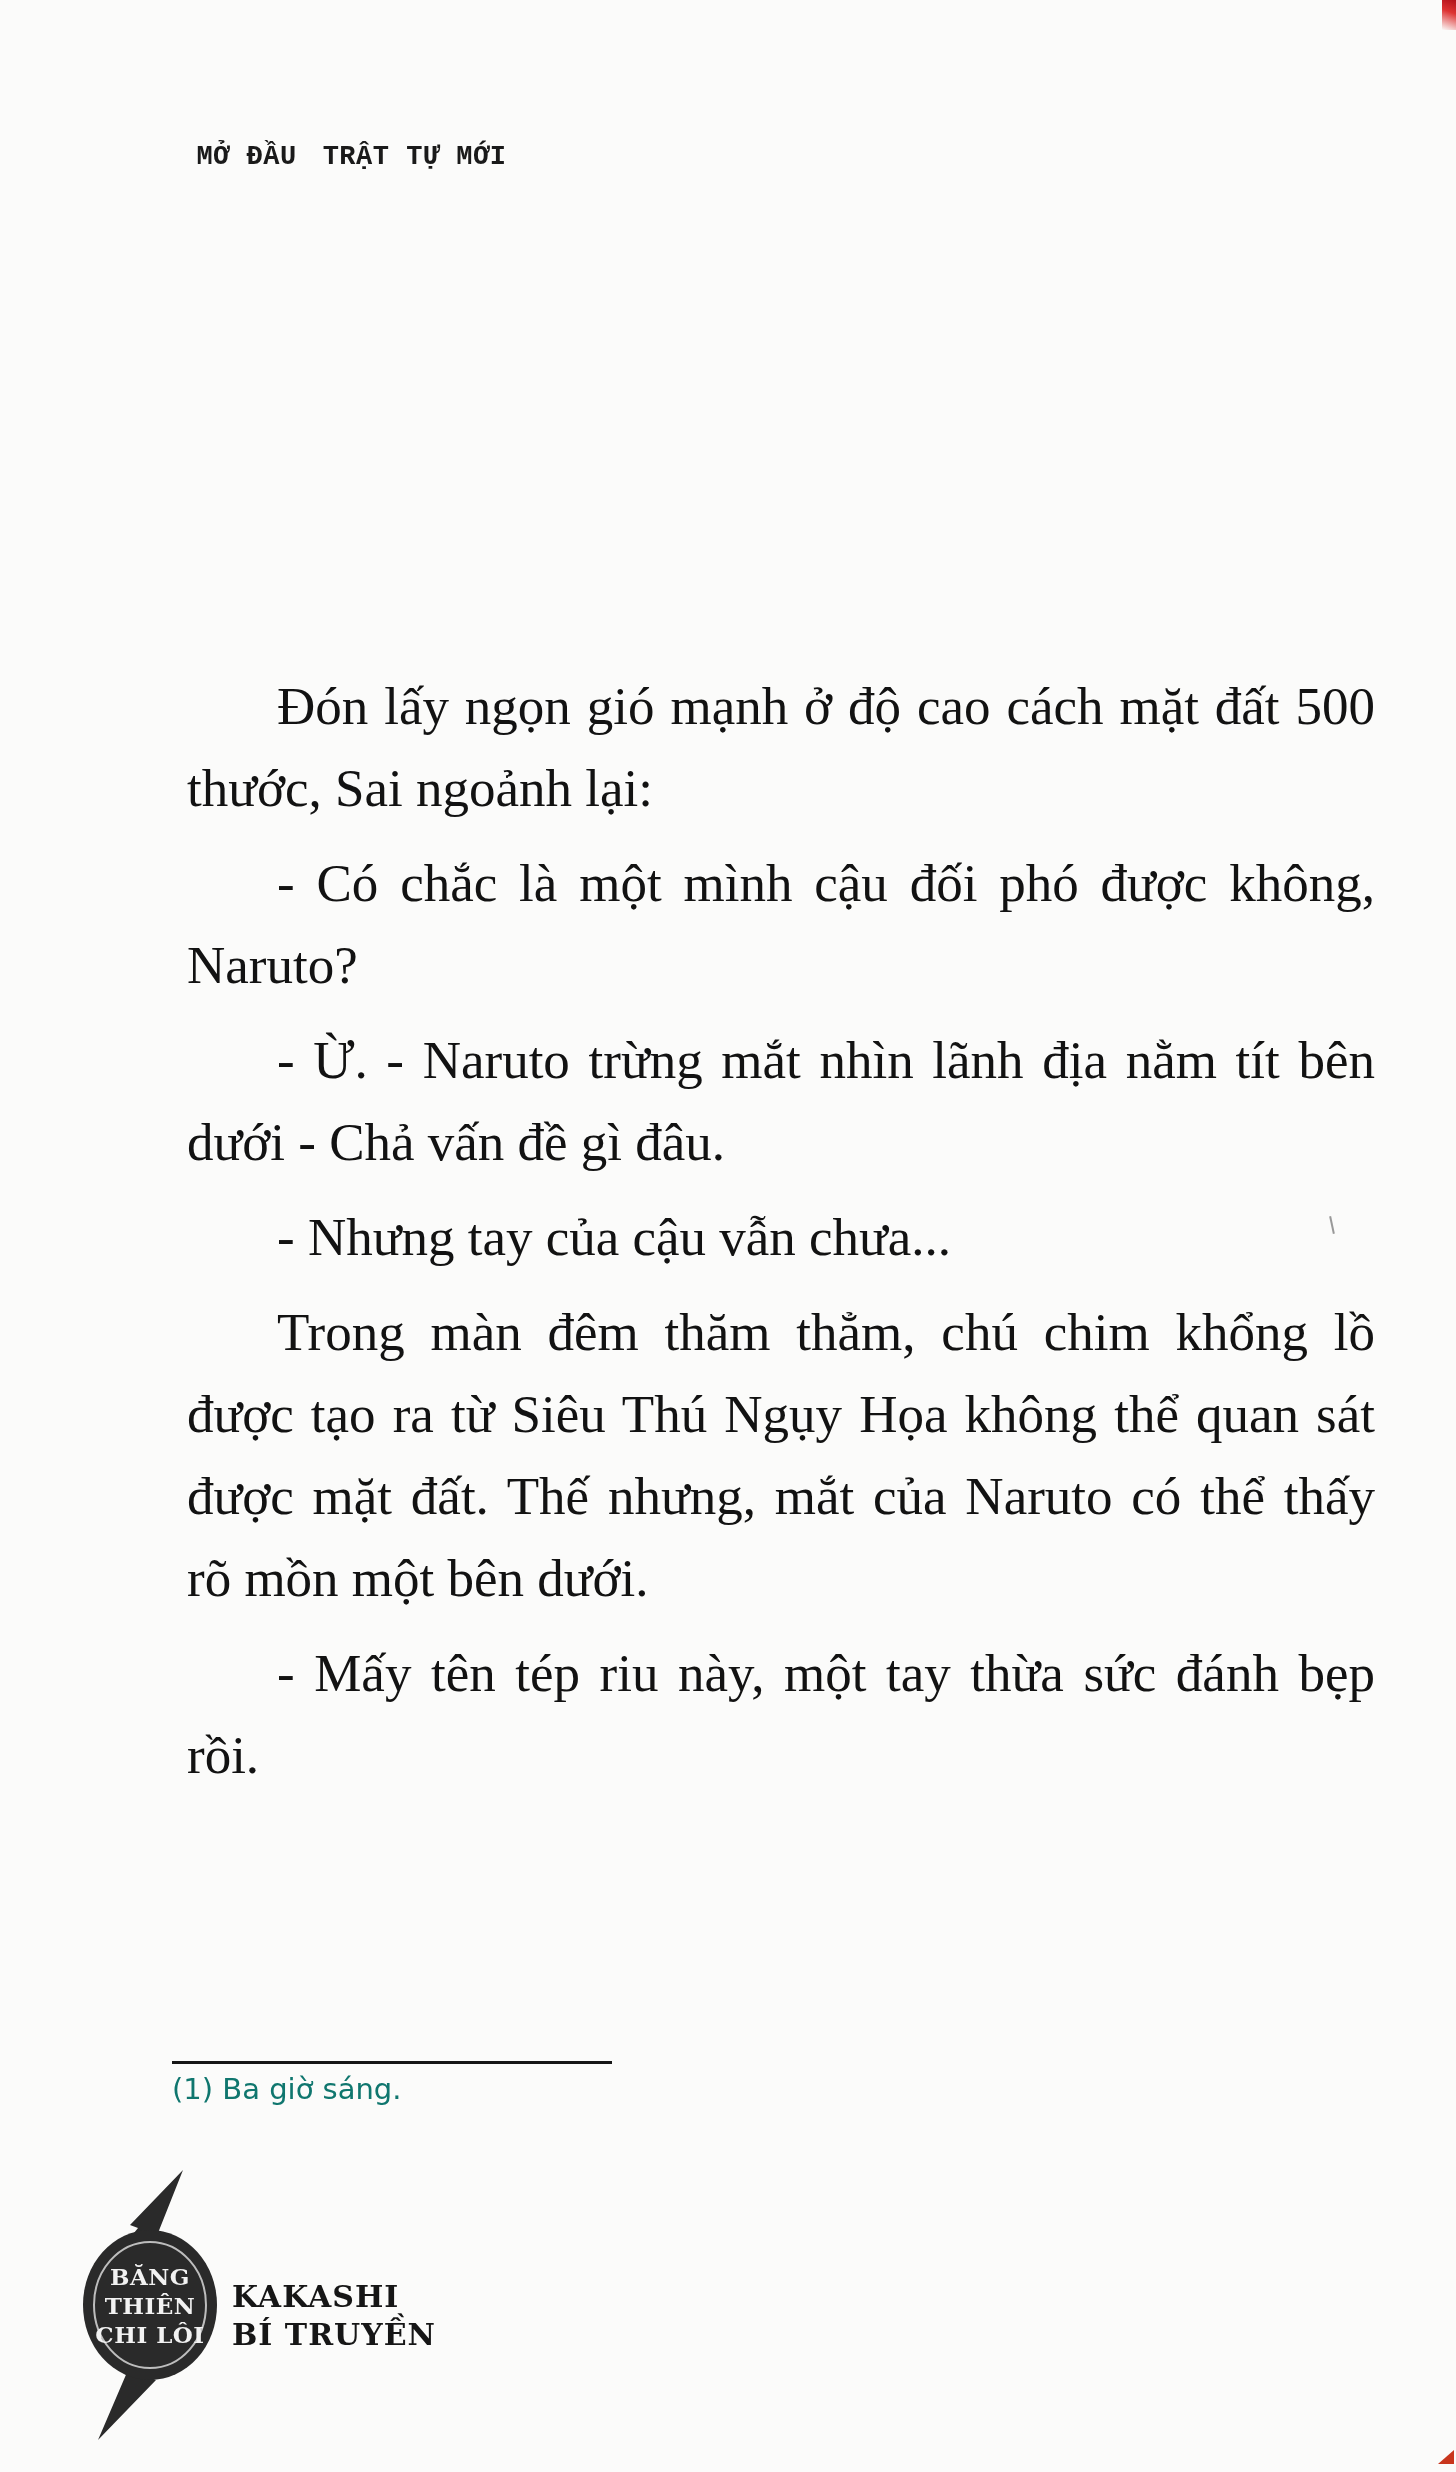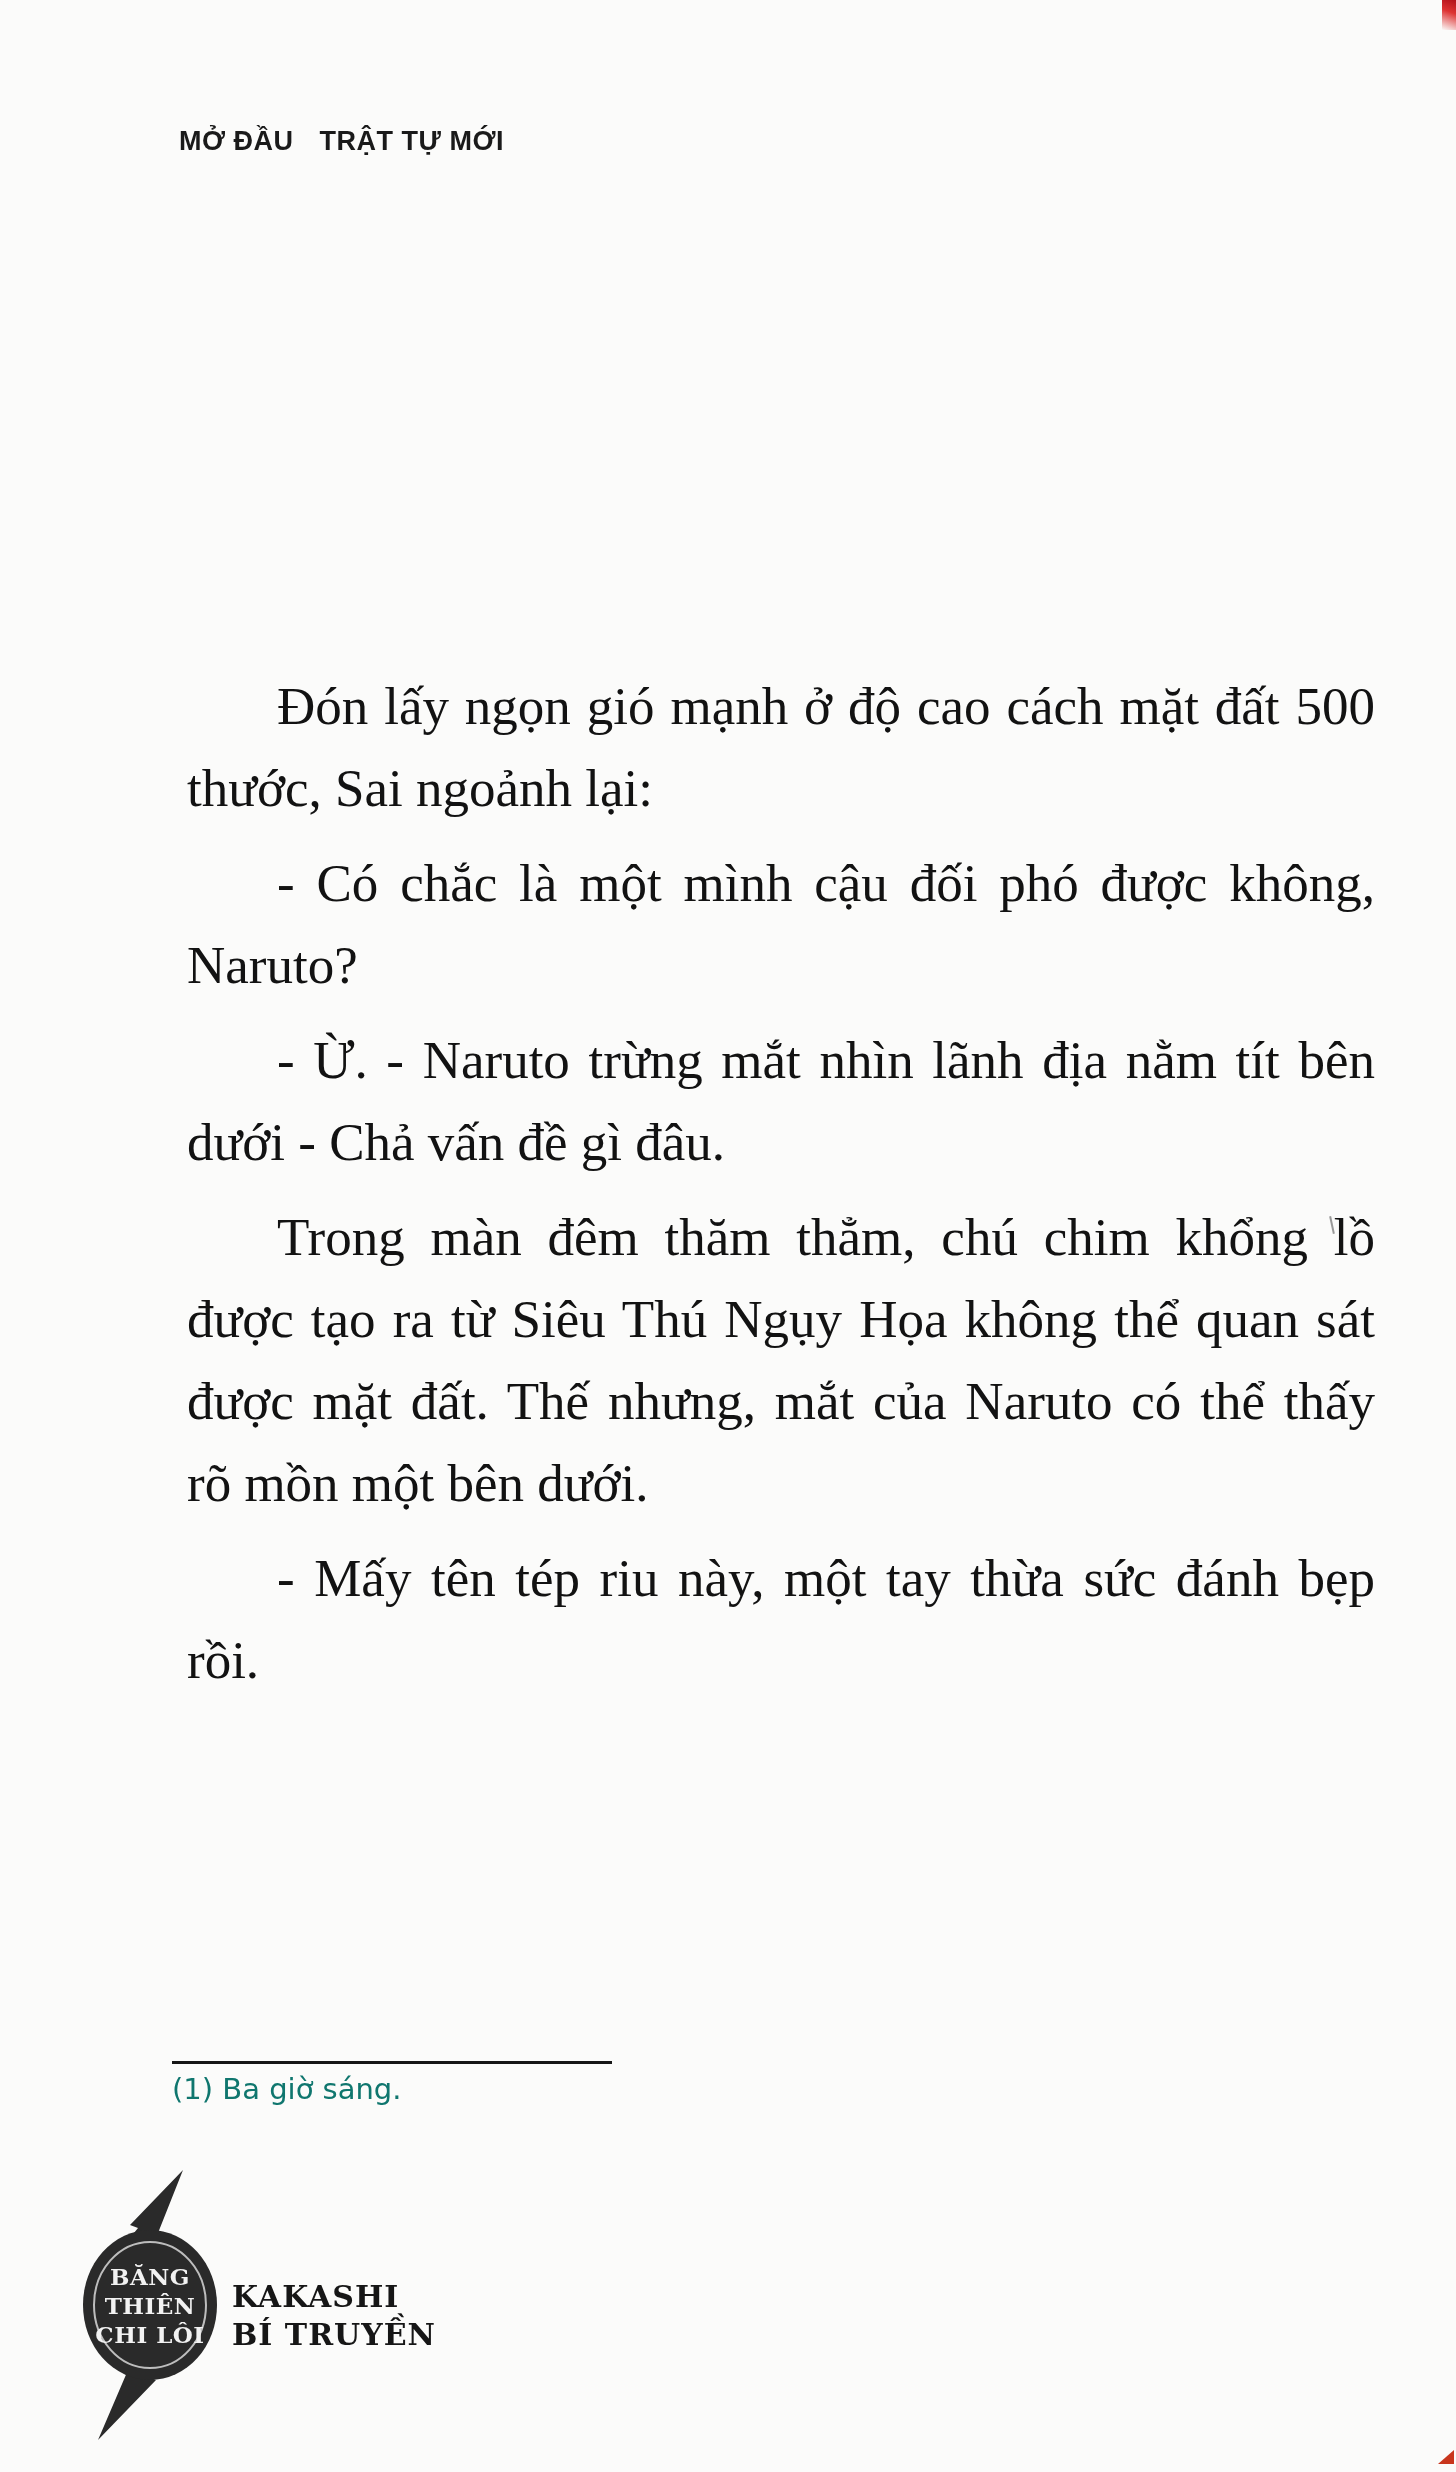--- a/index.html
+++ b/index.html
@@ -24,22 +24,22 @@
   .page-edge-bottom {
     position: absolute;
     right: 2px; bottom: 8px;
     width: 16px; height: 14px;
     background: #c8361d;
     clip-path: polygon(100% 0, 100% 100%, 0 100%);
   }
   .running-header {
     position: absolute;
     left: 163px;
-    top: 95px;
-    font-family: Liberation Sans, sans-serif;
+    top: 112px;
+    font-family: Liberation Mono, monospace;
     font-weight: bold;
     font-size: 27px;
     letter-spacing: 0.5px;
     color: #1a1a1a;
     white-space: pre;
   }
   .running-header .sep { display: inline-block; width: 26px; }
 
   .body-text {
     position: absolute;
@@ -136,20 +136,21 @@
 <div class="page-edge-bottom"></div>
 
 <div class="running-header">
   <span>MỞ ĐẦU</span><span class="sep"></span><span>TRẬT TỰ MỚI</span>
 </div>
 
 <div class="body-text">
   <p>Đón lấy ngọn gió mạnh ở độ cao cách mặt đất 500 thước, Sai ngoảnh lại:</p>
   <p>- Có chắc là một mình cậu đối phó được không, Naruto?</p>
   <p>- Ừ. - Naruto trừng mắt nhìn lãnh địa nằm tít bên dưới - Chả vấn đề gì đâu.</p>
+  <p>- Nhưng tay của cậu vẫn chưa...</p>
   <p>Trong màn đêm thăm thẳm, chú chim khổng lồ được tạo ra từ Siêu Thú Ngụy Họa không thể quan sát được mặt đất. Thế nhưng, mắt của Naruto có thể thấy rõ mồn một bên dưới.</p>
   <p>- Mấy tên tép riu này, một tay thừa sức đánh bẹp rồi.</p>
 </div>
 
 <div class="stray-mark"></div>
 
 <div class="footnote-rule"></div>
 <div class="footnote">(1) Ba giờ sáng.</div>
 
 <div class="footer-logo">

